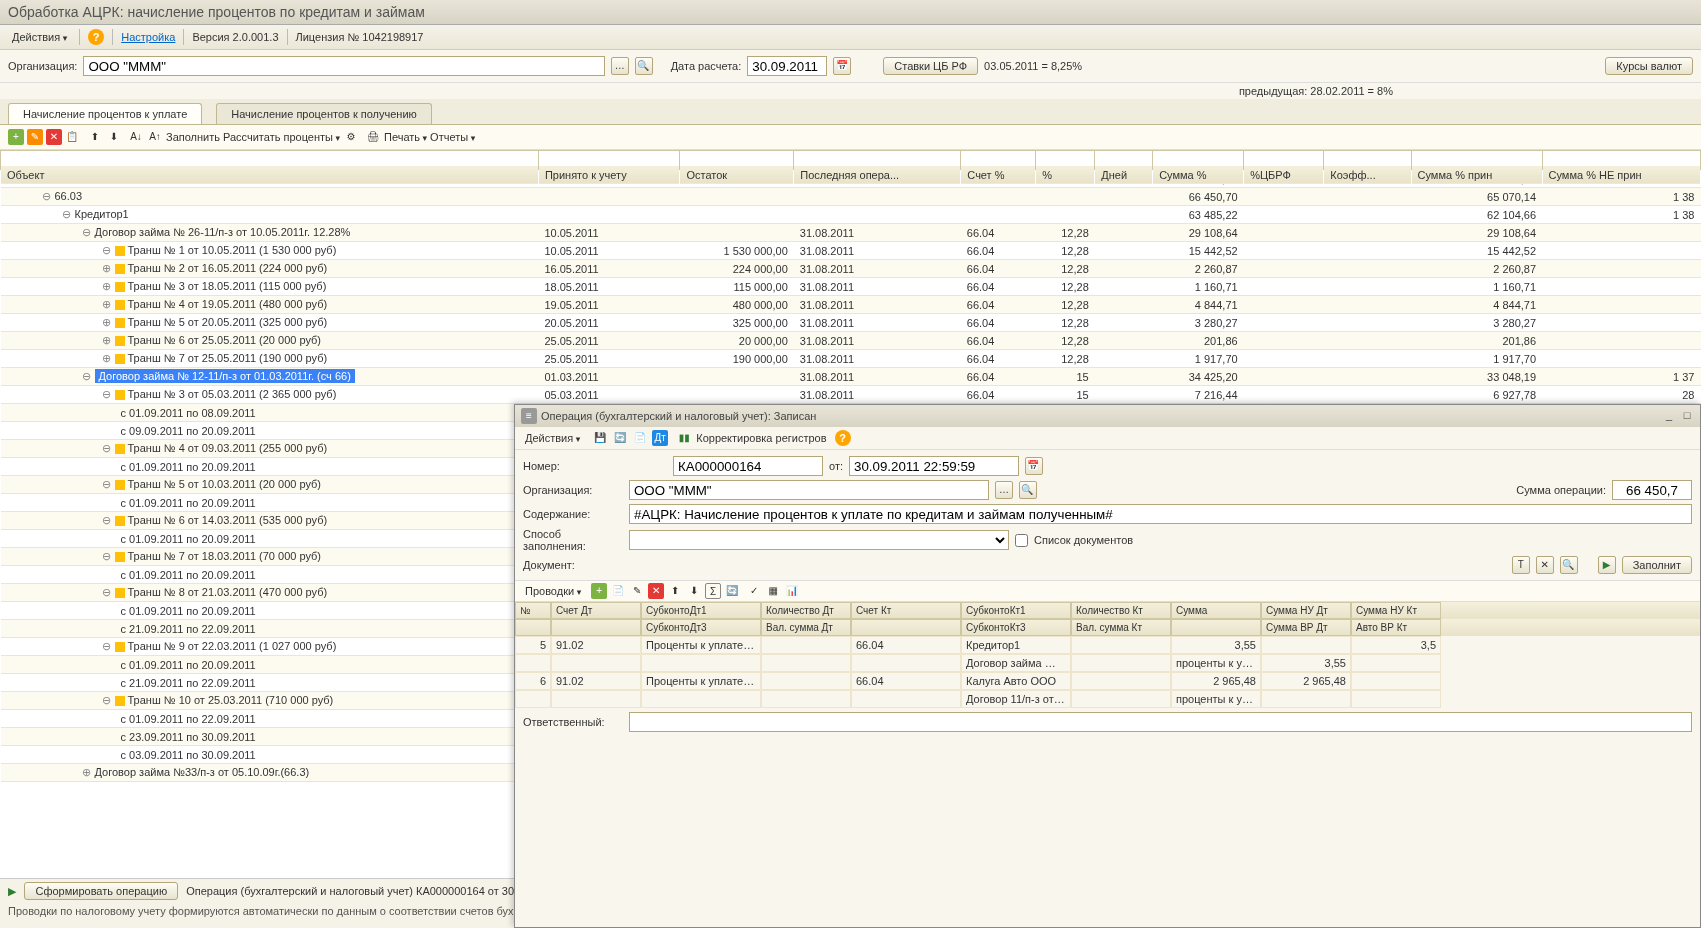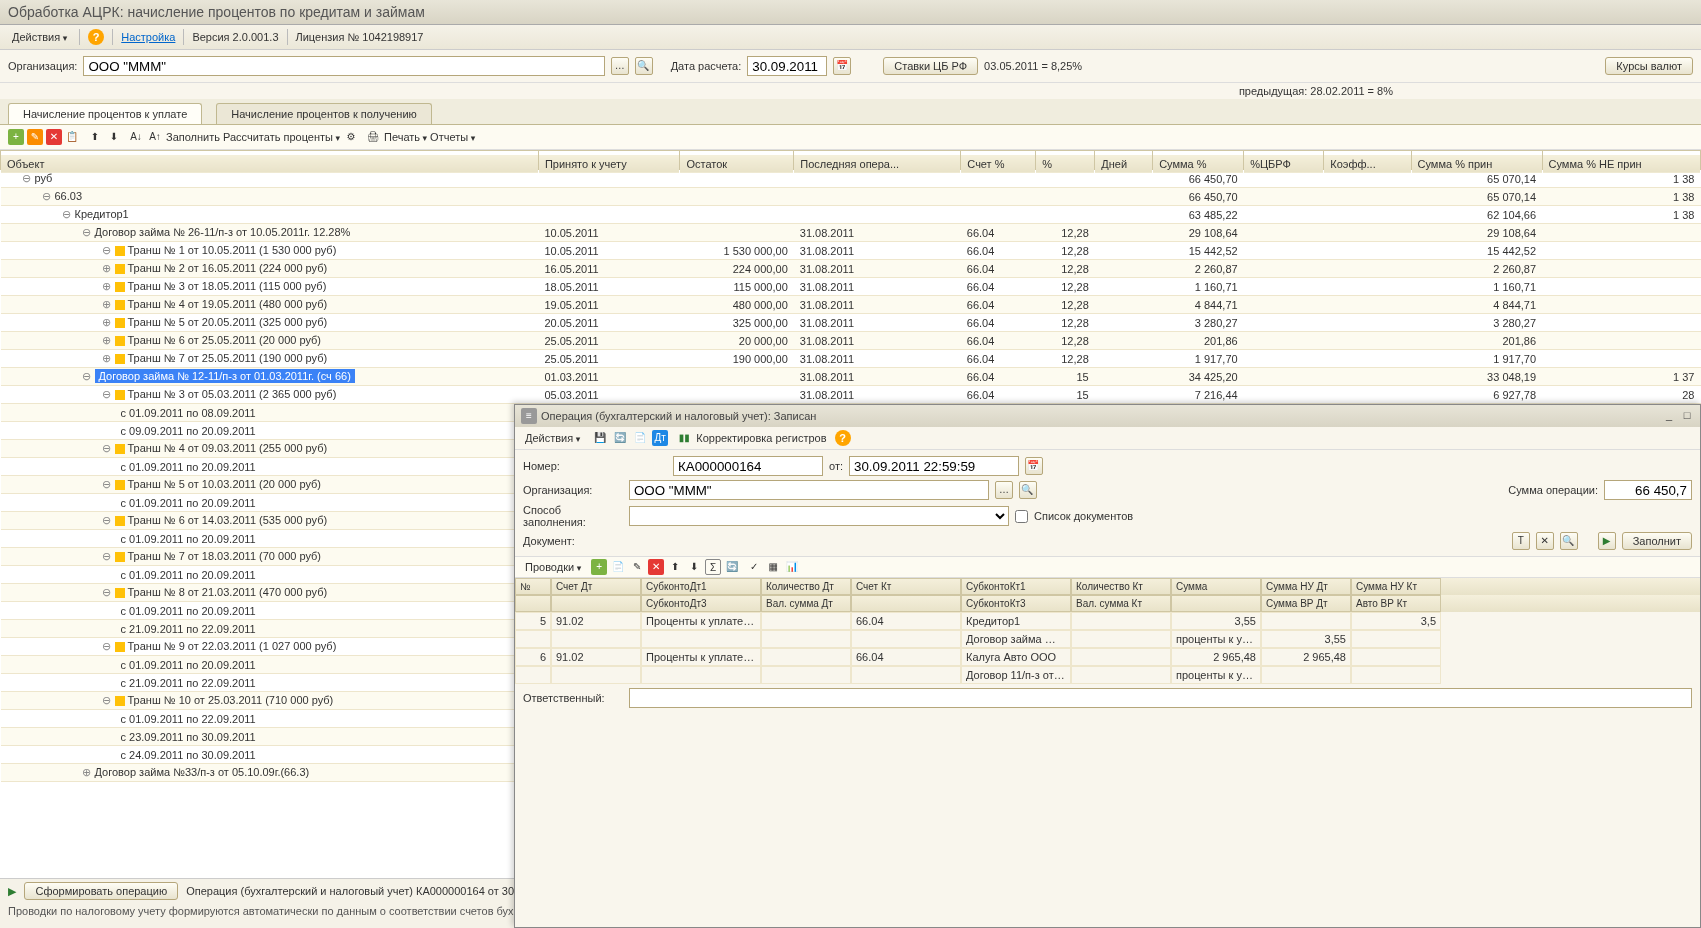--- a/index.html
+++ b/index.html
@@ -21,21 +21,21 @@
 .tab { padding: 4px 14px; border: 1px solid #c0b890; border-bottom: none; margin-right: 2px; background: #ebe7d6; cursor: pointer; border-radius: 3px 3px 0 0; }
 .tab.active { background: #fffef8; font-weight: normal; }
 .toolbar2 { padding: 4px 8px; display: flex; align-items: center; gap: 3px; background: #fdfbf2; border-bottom: 1px solid #ddd; }
 .ico { width: 16px; height: 16px; display: inline-block; border-radius: 2px; text-align: center; line-height: 16px; font-size: 10px; cursor: pointer; }
 .ico-green { background: #7cb342; color: #fff; }
 .ico-orange { background: #fb8c00; color: #fff; }
 .ico-red { background: #e53935; color: #fff; }
 .ico-blue { background: #1e88e5; color: #fff; }
 .table-wrap { overflow: auto; height: calc(100vh - 200px); background: #fff; }
 table.tree { border-collapse: collapse; width: 100%; font-size: 11px; }
-table.tree th { background: linear-gradient(#f5f0dc,#e8e2c8); border: 1px solid #cfc6a3; padding: 3px 6px; text-align: left; font-weight: normal; position: sticky; top: 4px; white-space: nowrap; }
+table.tree th { background: linear-gradient(#f5f0dc,#e8e2c8); border: 1px solid #cfc6a3; padding: 3px 6px; text-align: left; font-weight: normal; position: sticky; top: 15px; white-space: nowrap; }
 table.tree td { border-bottom: 1px solid #eee6cc; padding: 2px 6px; white-space: nowrap; height: 18px; }
 table.tree tr:nth-child(even) td { background: #fdfbf0; }
 table.tree tr.selected td:first-child span.lbl { background: #3b82f6; color: #fff; padding: 1px 4px; }
 .num { text-align: right; }
 .indent0 { padding-left: 20px !important; }
 .indent1 { padding-left: 40px !important; }
 .indent2 { padding-left: 60px !important; }
 .indent3 { padding-left: 80px !important; }
 .indent4 { padding-left: 100px !important; }
 .indent5 { padding-left: 120px !important; }
@@ -583,21 +583,21 @@
           <td></td>
           <td class="num"></td>
           <td class="num"></td>
           <td class="num"></td>
           <td class="num"></td>
           <td class="num"></td>
           <td class="num"></td>
           <td class="num"></td>
         </tr>
         <tr>
-          <td class="indent5"><span class="lbl">с 24.09.2011 по 30.09.2011</span></td>
+          <td class="indent5"><span class="lbl">с 03.09.2011 по 30.09.2011</span></td>
           <td>25.03.2011</td>
           <td class="num"></td>
           <td></td>
           <td></td>
           <td class="num"></td>
           <td class="num"></td>
           <td class="num"></td>
           <td class="num"></td>
           <td class="num"></td>
           <td class="num"></td>
@@ -657,21 +657,25 @@
       <input class="input-box" style="width: 170px;" value="30.09.2011 22:59:59">
       <span class="icon-btn">📅</span>
     </div>
     <div class="form-row">
       <label>Организация:</label>
       <input class="input-box" style="width: 360px;" value="ООО &quot;МММ&quot;">
       <span class="icon-btn">…</span>
       <span class="icon-btn">🔍</span>
       <span class="flex-sp"></span>
       <label style="width:auto">Сумма операции:</label>
-      <input class="input-box right-align" style="width: 88px;" value="66 450,7">
+      <input class="input-box right-align" style="width: 80px; text-align: center;" value="66 450,7">
+    </div>
+    <div class="form-row">
+      <label>Содержание:</label>
+      <input class="input-box" style="flex: 1 1 0%;" value="#АЦРК: Начисление процентов к уплате по кредитам и займам полученным#">
     </div>
     <div class="form-row">
       <label>Способ заполнения:</label>
       <select class="input-box" style="width:380px"></select>
       <input type="checkbox" style="">
       <span>Список документов</span>
     </div>
     <div class="form-row">
       <label>Документ:</label>
       <span class="flex-sp"></span>

